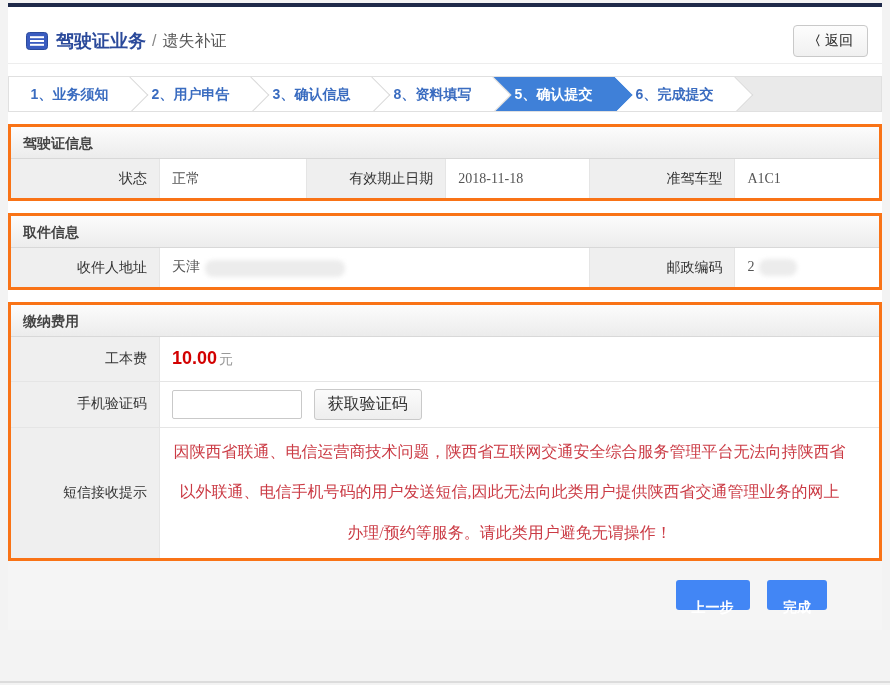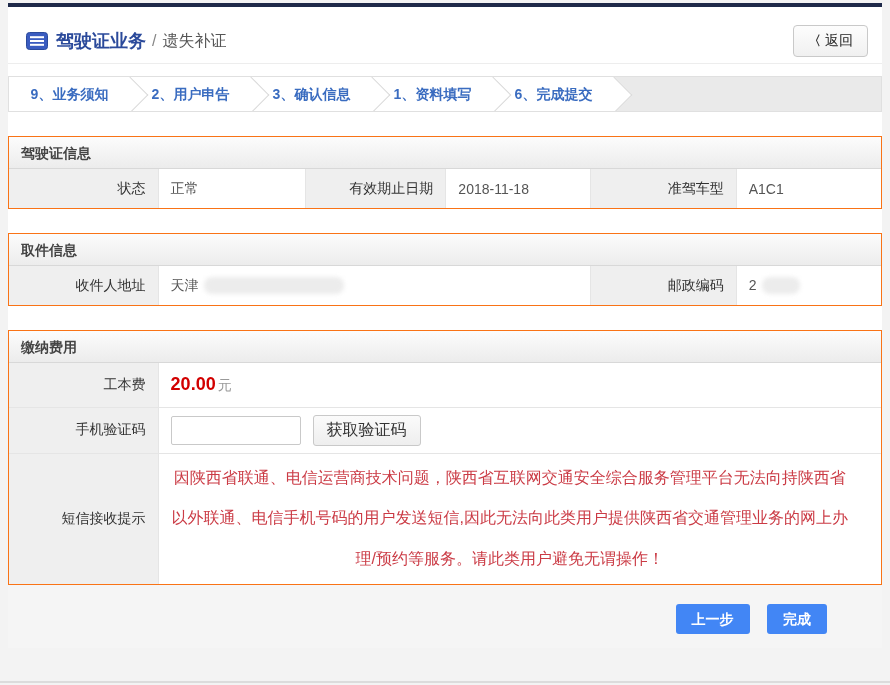--- a/index.html
+++ b/index.html
@@ -46,33 +46,33 @@
   .step::after {
     content: ""; position: absolute; top: 4.5px; right: -13px;
     width: 25px; height: 25px; transform: rotate(45deg);
     background: #fff; border-top: 1px solid #d9d9d9; border-right: 1px solid #d9d9d9;
   }
   .step span { position: relative; z-index: 7; }
   .step.active { background: #3f80d8; color: #fff; }
   .step.active::after { background: #3f80d8; border-color: #3f80d8; }
 
   
-  .section { margin-top: 24px; border: 1px solid #f97316; background: #f0abfc; }
+  .section { margin-top: 12px; border: 3px solid #f97316; background: #f0abfc; }
   .sec-title {
     height: 32px; line-height: 32px; padding-left: 12px;
     background: linear-gradient(#fcfcfc, #ececec);
     border-bottom: 1px solid #d8d8d8;
     font-size: 14px; font-weight: bold; color: #444;
   }
   table { width: 100%; border-collapse: collapse; table-layout: fixed; }
   td { border: 1px solid #e5e5e5; font-size: 14px; height: 39px; }
   td.lbl { background: #efefef; color: #333; text-align: right; padding: 0 12px; }
   td.val { background: #fff; color: #555; text-align: left; padding: 0 12px; }
   tr:first-child td { border-top: none; }
-  tr:last-child td { border-bottom: none; }
+  tr:last-child td { border-bottom: none; font-family: Liberation Serif, serif; }
   td:first-child { border-left: none; }
   td:last-child { border-right: none; }
 
   .fee-row td { height: 44px; }
   .code-row td { height: 46px; }
   .notice-row td { height: 74px; }
   .amount { color: #d20000; font-weight: bold; font-size: 18px; }
   .unit { color: #999; font-size: 14px; margin-left: 2px; }
 
   .code-input {
@@ -101,21 +101,21 @@
   .r-recipient { width: 38px; background: #f0f0f0; }
   .r-mobile { width: 42px; background: #f1f1f1; }
   .r-phone { width: 84px; } .r-addr { width: 140px; } .r-post { width: 38px; }
 
   
   .footer {
     margin: 0 8px; background: #f5f5f5;
     padding: 19px 55px 14px 0; text-align: right;
   }
   .btn-blue {
-    display: inline-block; height: 30px; line-height: 30px; padding: 0 16px;
+    display: inline-block; height: 30px; line-height: 30px; padding: 12px 16px;
     background: #4286f5; color: #fff; font-size: 14px; font-weight: bold;
     border: none; border-radius: 3px; text-align: center; cursor: pointer;
     margin-left: 13px;
     font-family: "Liberation Sans", "DejaVu Sans", sans-serif;
   }
   .bottom-line { position: absolute; left: 0; bottom: 2px; width: 100%; height: 2px; background: #dcdcdc; }
 </style>
 </head>
 <body>
 
@@ -137,24 +137,25 @@
       <span class="ph-sep">/</span>
       <span class="ph-sub">遗失补证</span>
     </div>
     <button class="back-btn">
       <span class="chev">〈</span>
       <span>返回</span>
     </button>
   </div>
 
   <div class="steps">
-    <div class="step"><span>9、业务须知</span></div>
+    <div class="step"><span>1、业务须知</span></div>
     <div class="step"><span>2、用户申告</span></div>
     <div class="step"><span>3、确认信息</span></div>
-    <div class="step"><span>1、资料填写</span></div>
+    <div class="step"><span>8、资料填写</span></div>
+    <div class="step active"><span>5、确认提交</span></div>
     <div class="step"><span>6、完成提交</span></div>
   </div>
 
   <div class="section">
     <div class="sec-title">驾驶证信息</div>
     <table>
       <colgroup>
           <col style="width:17.1%">
           <col style="width:16.9%">
           <col style="width:16.1%">
@@ -201,21 +202,21 @@
     <div class="sec-title">缴纳费用</div>
     <table>
       <colgroup>
           <col style="width:17.1%">
           <col>
         </colgroup>
       <tbody>
           <tr class="fee-row">
         <td class="lbl">工本费</td>
         <td class="val">
-          <span class="amount">20.00</span><span class="unit">元</span>
+          <span class="amount">10.00</span><span class="unit">元</span>
         </td>
       </tr>
       <tr class="code-row">
         <td class="lbl">手机验证码</td>
         <td class="val">
           <input class="code-input" type="text" style="">
           <button class="code-btn">获取验证码</button>
         </td>
       </tr>
       <tr class="notice-row">

